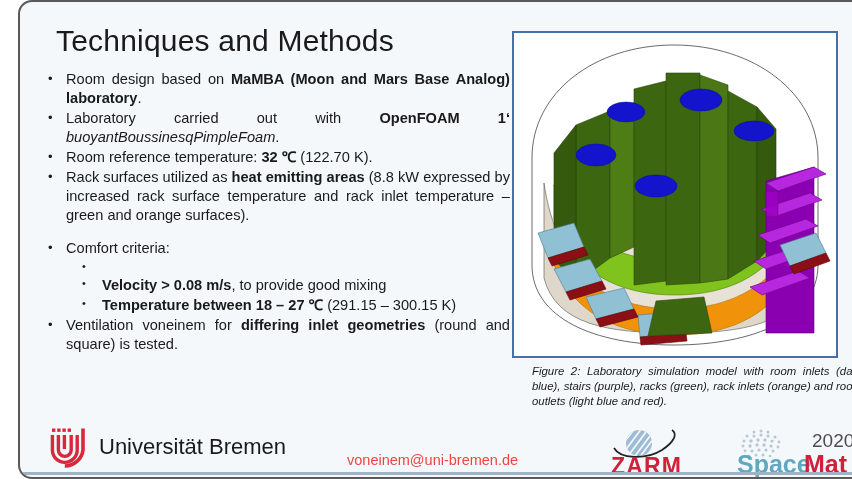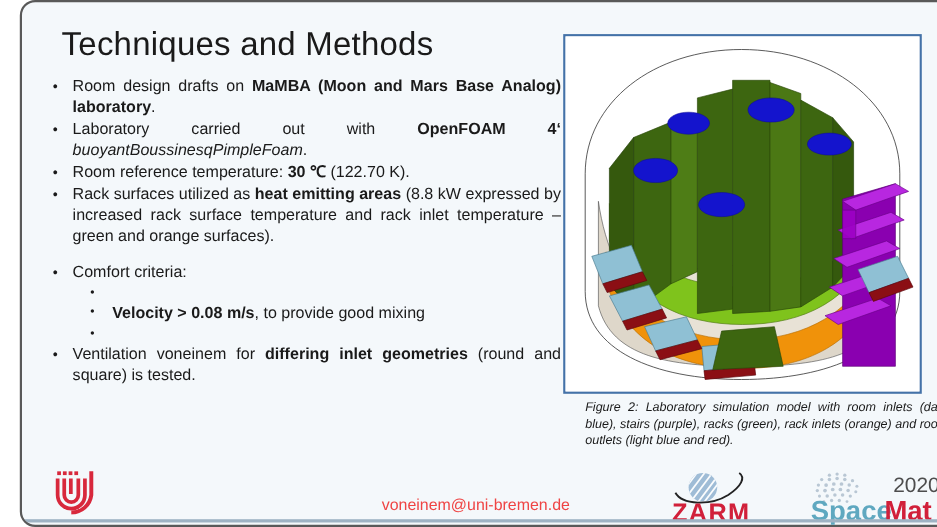--- a/index.html
+++ b/index.html
@@ -138,47 +138,48 @@
 </head>
 <body>
 
 <div id="slide" style="background: rgb(244, 248, 251); border-color: rgb(89, 89, 89); margin-left: 18px;">
 
   <div id="title">Techniques and Methods</div>
 
   <div id="body-text">
       <div class="bullet-row l1">
         <span class="bullet-dot">•</span>
-        <span class="bullet-text"><span>Room design drafts on </span><b>MaMBA (Moon and Mars Base Analog) laboratory</b><span>.</span></span>
-      </div>
-      <div class="bullet-row l1">
-        <span class="bullet-dot">•</span>
-        <span class="bullet-text"><span>Laboratory carried out with </span><b>OpenFOAM 4‘ </b><i>buoyantBoussinesqPimpleFoam</i><span>.</span></span>
-      </div>
-      <div class="bullet-row l1">
-        <span class="bullet-dot">•</span>
-        <span class="bullet-text"><span>Room reference temperature: </span><b>30 ℃</b><span> (122.70 K).</span></span>
+        <span class="bullet-text"><span>Room design based on </span><b>MaMBA (Moon and Mars Base Analog) laboratory</b><span>.</span></span>
+      </div>
+      <div class="bullet-row l1">
+        <span class="bullet-dot">•</span>
+        <span class="bullet-text"><span>Laboratory carried out with </span><b>OpenFOAM 1‘ </b><i>buoyantBoussinesqPimpleFoam</i><span>.</span></span>
+      </div>
+      <div class="bullet-row l1">
+        <span class="bullet-dot">•</span>
+        <span class="bullet-text"><span>Room reference temperature: </span><b>32 ℃</b><span> (122.70 K).</span></span>
       </div>
       <div class="bullet-row l1">
         <span class="bullet-dot">•</span>
         <span class="bullet-text"><span>Rack surfaces utilized as </span><b>heat emitting areas</b><span> (8.8 kW expressed by increased rack surface temperature and rack inlet temperature – green and orange surfaces).</span></span>
       </div>
       <div class="bullet-row l1 spaced">
         <span class="bullet-dot">•</span>
         <span class="bullet-text"><span>Comfort criteria:</span></span>
       </div>
       <div class="bullet-row l2">
         <span class="bullet-dot small">•</span>
       </div>
       <div class="bullet-row l2">
         <span class="bullet-dot small">•</span>
         <span class="bullet-text nojust"><b>Velocity &gt; 0.08 m/s</b><span>, to provide good mixing</span></span>
       </div>
       <div class="bullet-row l2">
         <span class="bullet-dot small">•</span>
+        <span class="bullet-text nojust"><b>Temperature between 18 – 27 ℃</b><span> (291.15 – 300.15 K)</span></span>
       </div>
       <div class="bullet-row l1">
         <span class="bullet-dot">•</span>
         <span class="bullet-text"><span>Ventilation voneinem for </span><b>differing inlet geometries</b><span> (round and square) is tested.</span></span>
       </div>
     </div>
 
   <div id="figure-box" style="border-color: rgb(68, 114, 168); background: rgb(255, 255, 255);">
     <svg width="322" height="323" viewBox="0 0 322 323">
       <rect x="0" y="0" width="322" height="323" fill="#ffffff"></rect>
@@ -277,20 +278,21 @@
         <path d="M10.4,9 L10.4,24 A6.4,6.4 0 0 0 23.2,24 L23.2,9" stroke-width="3.4"></path>
         <path d="M33.6,3 L33.6,24 A16.2,16.2 0 0 1 16.8,39" stroke-width="0"></path>
       </g>
       <g fill="none" stroke="#d8283c" stroke-width="3.4">
         <path d="M16.4,9 L16.4,23"></path>
       </g>
       <g fill="none" stroke="#d8283c" stroke-width="3.6">
         <path d="M35,2.5 L35,24 A18.2,18.2 0 0 1 16.8,40"></path>
       </g>
     </svg>
+    <div id="unibremen-wordmark">Universität Bremen</div>
   </div>
 
   <div id="email">voneinem@uni-bremen.de</div>
 
   <div id="zarm-logo">
     <svg width="112" height="52" viewBox="0 0 112 52">
       <defs>
         <clipPath id="zarmPlanetClip">
           <circle cx="41" cy="15" r="13"></circle>
         </clipPath>

